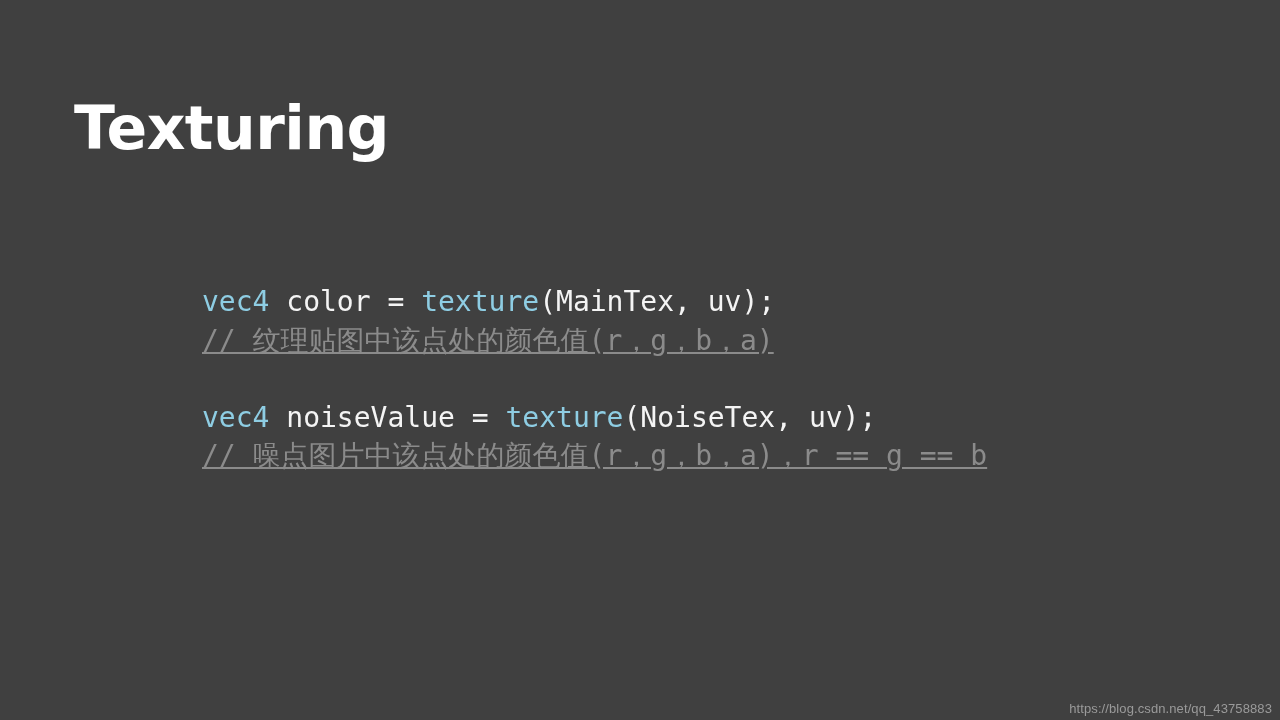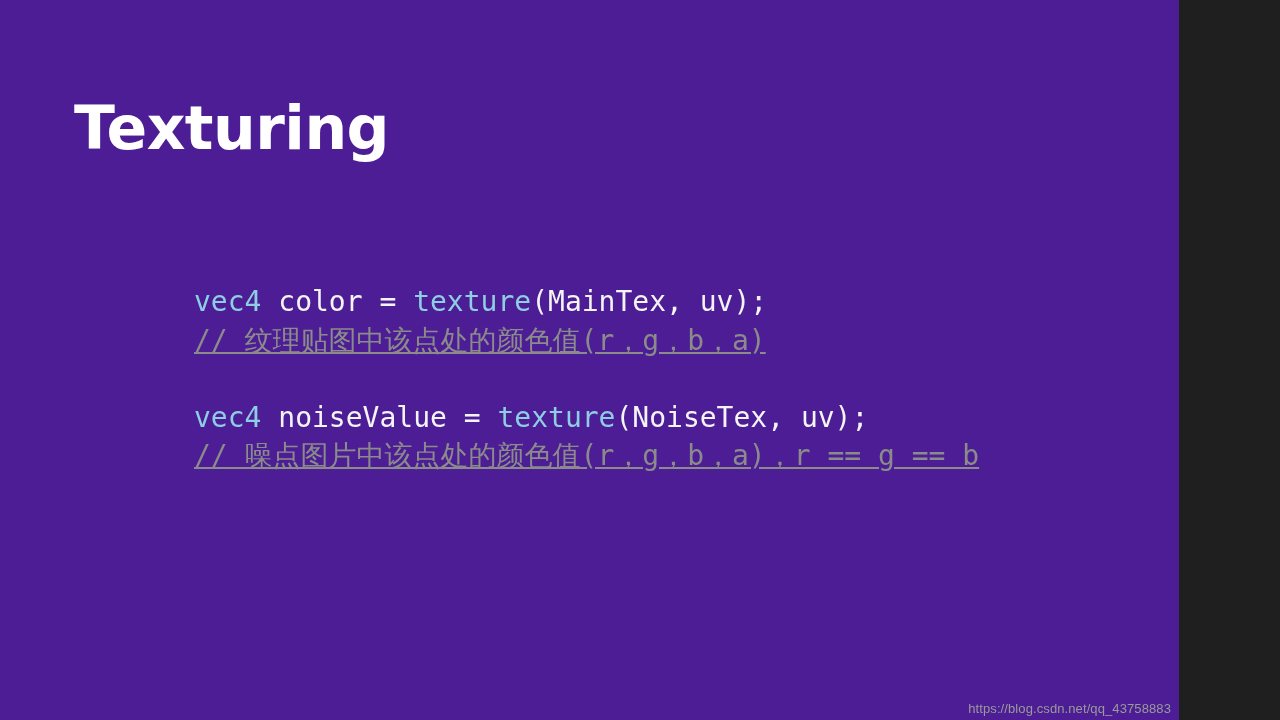--- a/index.html
+++ b/index.html
@@ -10,43 +10,43 @@
     width: 1280px;
     height: 720px;
     background: #1f1f1f;
     font-family: "Liberation Sans", sans-serif;
     overflow: hidden;
     position: relative;
   }
 
   .slide {
     position: relative;
-    width: 1179px;
+    width: 1280px;
     height: 720px;
-    background: #4c1d95;
+    background: #404040;
   }
 
   
   .slide-title {
     position: absolute;
     left: 74px;
     top: 52px;
     font-family: "DejaVu Sans", "Liberation Sans", sans-serif;
     font-size: 60px;
     font-weight: bold;
     color: #ffffff;
     letter-spacing: -0.5px;
     line-height: 72px;
     white-space: nowrap;
   }
 
   
   .code-block {
     position: absolute;
-    left: 194px;
+    left: 202px;
     top: 283px;
     font-family: "DejaVu Sans Mono", "Liberation Mono", monospace;
     font-size: 28px;
     line-height: 38.5px;
     white-space: pre;
     color: #f2f2f2;
   }
   .code-line {
     white-space: pre;
     min-height: 38.5px;

